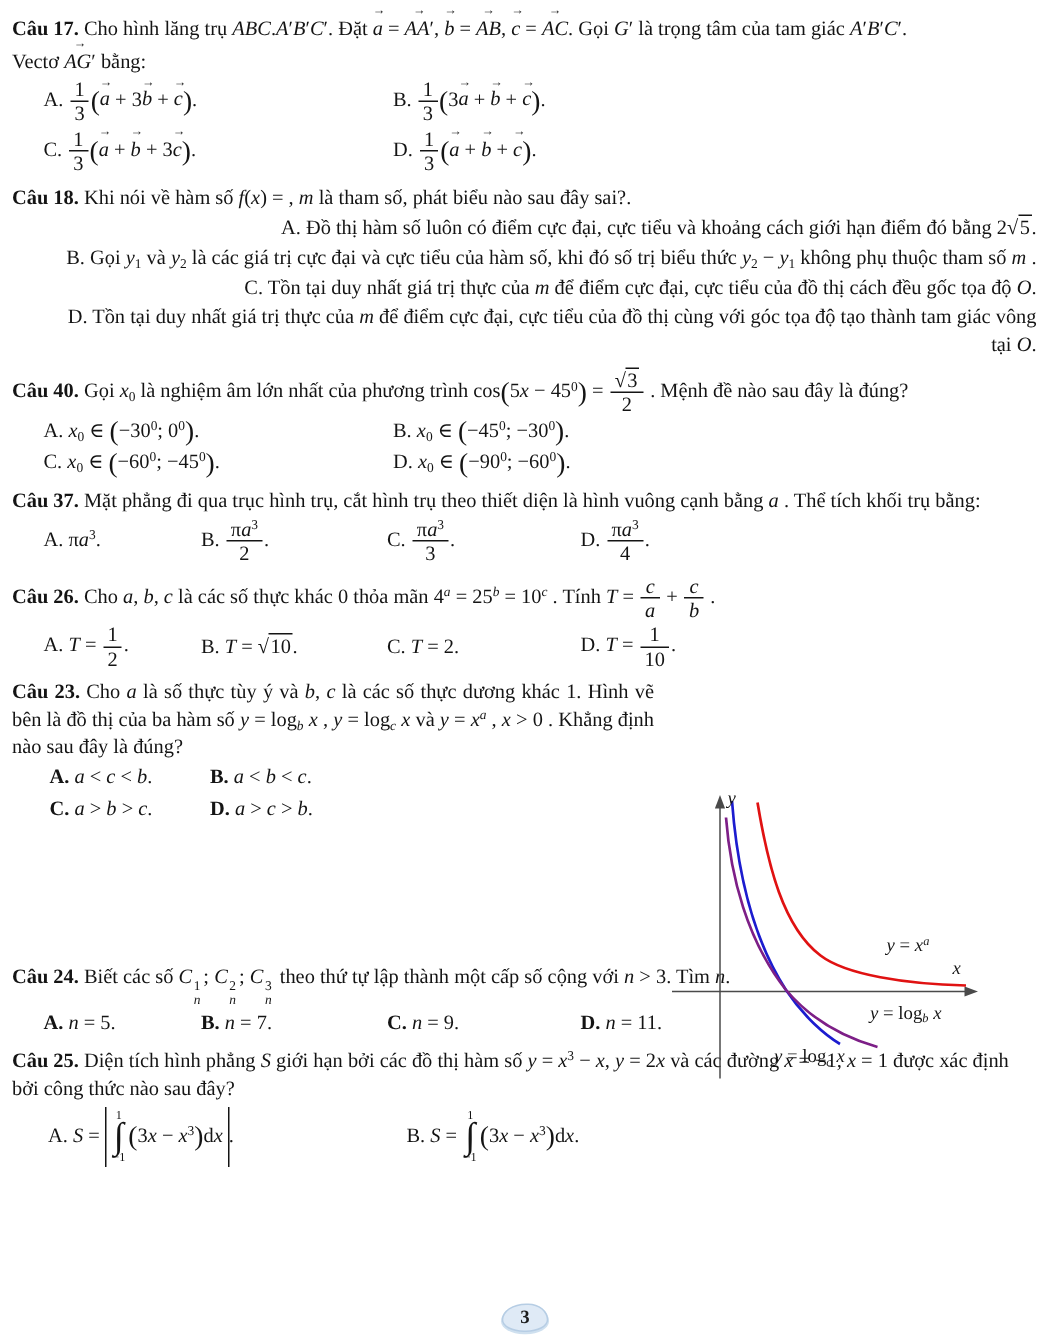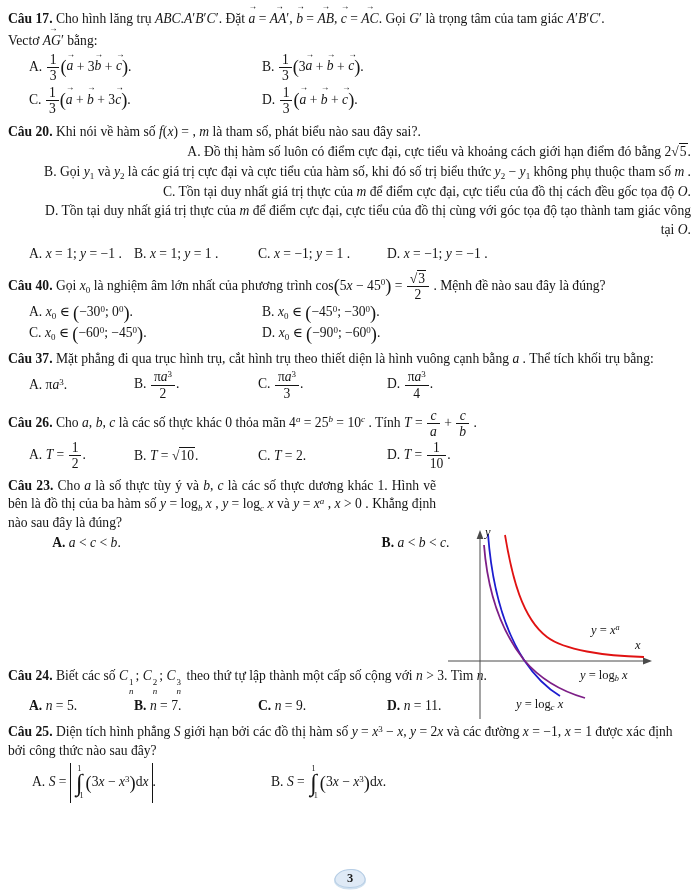--- a/index.html
+++ b/index.html
@@ -10,21 +10,21 @@
     font-size:13.6px;line-height:1.38;
     padding:7px 9px 0 8px;
   }
   b{font-weight:bold;}
   i{font-style:italic;}
   .q{margin-bottom:4px;}
   .line{padding-top:2px;}
   
   .row4{display:grid;grid-template-columns:105px 124px 129px auto;margin-left:21px;align-items:center;padding:1px 0;}
   .row2{display:grid;grid-template-columns:233px auto;margin-left:21px;align-items:center;padding:1px 0;}
-  .row2s{display:grid;grid-template-columns:107px auto;margin-left:25px;align-items:center;padding:1px 0;text-align:center;}
+  .row2s{display:grid;grid-template-columns:107px auto;margin-left:25px;align-items:center;padding:1px 0;}
   .row2i{display:grid;grid-template-columns:239px auto;margin-left:24px;align-items:center;padding:2px 0;}
   .optp{margin-left:28px;padding-top:1px;text-align:right;}
   
   sup{font-size:0.66em;vertical-align:0.5em;line-height:0;}
   sub{font-size:0.66em;vertical-align:-0.3em;line-height:0;}
   .fr{display:inline-block;text-align:center;vertical-align:middle;line-height:1.12;padding:0 1px;}
   .fr .n{display:block;border-bottom:1px solid #141414;padding:0 3px 0;}
   .fr .d{display:block;padding:0 3px;}
   .vec{position:relative;display:inline-block;padding-top:1px;}
   .vec::after{content:"\2192";position:absolute;left:0;right:0;top:-0.78em;font-size:0.62em;text-align:center;line-height:1;}
@@ -63,34 +63,28 @@
       <div>A. <span class="fr"><span class="n">1</span><span class="d">3</span></span><span class="bp">(</span><span class="vec"><i>a</i></span> + 3<span class="vec"><i>b</i></span> + <span class="vec"><i>c</i></span><span class="bp">)</span>.</div>
       <div>B. <span class="fr"><span class="n">1</span><span class="d">3</span></span><span class="bp">(</span>3<span class="vec"><i>a</i></span> + <span class="vec"><i>b</i></span> + <span class="vec"><i>c</i></span><span class="bp">)</span>.</div>
     </div>
     <div class="row2">
       <div>C. <span class="fr"><span class="n">1</span><span class="d">3</span></span><span class="bp">(</span><span class="vec"><i>a</i></span> + <span class="vec"><i>b</i></span> + 3<span class="vec"><i>c</i></span><span class="bp">)</span>.</div>
       <div>D. <span class="fr"><span class="n">1</span><span class="d">3</span></span><span class="bp">(</span><span class="vec"><i>a</i></span> + <span class="vec"><i>b</i></span> + <span class="vec"><i>c</i></span><span class="bp">)</span>.</div>
     </div>
   </div>
 
   <div class="q">
-    <div class="line"><b>Câu 20.</b> Khi nói về hàm số <i>f</i>(<i>x</i>) =  ,  <i>m</i> là tham số, phát biểu nào sau đây sai?.</div>
+    <div class="line"><b>Câu 18.</b> Khi nói về hàm số <i>f</i>(<i>x</i>) =  ,  <i>m</i> là tham số, phát biểu nào sau đây sai?.</div>
     <div class="optp">A. Đồ thị hàm số luôn có điểm cực đại, cực tiểu và khoảng cách giới hạn điểm đó bằng 2<span class="sq">√<span class="ovl">5</span></span>.</div>
     <div class="optp">B. Gọi <i>y</i><sub>1</sub> và <i>y</i><sub>2</sub> là các giá trị cực đại và cực tiểu của hàm số, khi đó số trị biểu thức  <i>y</i><sub>2</sub> − <i>y</i><sub>1</sub> không phụ thuộc tham số <i>m</i> .</div>
     <div class="optp">C. Tồn tại duy nhất giá trị thực của <i>m</i> để  điểm cực đại, cực tiểu của đồ thị cách đều gốc tọa độ <i>O</i>.</div>
     <div class="optp">D. Tồn tại duy nhất  giá trị thực của <i>m</i> để điểm cực đại, cực tiểu của đồ thị cùng với góc tọa độ tạo thành tam giác vông tại <i>O</i>.</div>
   </div>
 
   <div class="q">
-    <div class="row4">
-      <div>A. <i>x</i> = 1; <i>y</i> = −1 .</div>
-      <div>B. <i>x</i> = 1; <i>y</i> = 1 .</div>
-      <div>C. <i>x</i> = −1; <i>y</i> = 1 .</div>
-      <div>D. <i>x</i> = −1; <i>y</i> = −1 .</div>
-    </div>
   </div>
 
   <div class="q">
     <div class="line"><b>Câu 40.</b> Gọi <i>x</i><sub>0</sub> là nghiệm âm lớn nhất của phương trình cos<span class="bp">(</span>5<i>x</i> − 45<sup>0</sup><span class="bp">)</span> = <span class="fr"><span class="n"><span class="sq">√<span class="ovl">3</span></span></span><span class="d">2</span></span> . Mệnh đề nào sau đây là đúng?</div>
     <div class="row2">
       <div>A. <i>x</i><sub>0</sub> ∈ <span class="bp">(</span>−30<sup>0</sup>; 0<sup>0</sup><span class="bp">)</span>.</div>
       <div>B. <i>x</i><sub>0</sub> ∈ <span class="bp">(</span>−45<sup>0</sup>; −30<sup>0</sup><span class="bp">)</span>.</div>
     </div>
     <div class="row2">
       <div>C. <i>x</i><sub>0</sub> ∈ <span class="bp">(</span>−60<sup>0</sup>; −45<sup>0</sup><span class="bp">)</span>.</div>
@@ -116,20 +110,24 @@
       <div>C. <i>T</i> = 2.</div>
       <div>D. <i>T</i> = <span class="fr"><span class="n">1</span><span class="d">10</span></span>.</div>
     </div>
   </div>
 
   <div class="q q23">
     <div class="q23text"><b>Câu 23.</b> Cho <i>a</i> là số thực tùy ý và <i>b</i>, <i>c</i> là các số thực dương khác 1. Hình vẽ bên là đồ thị của ba hàm số  <i>y</i> = log<sub><i>b</i></sub> <i>x</i> ,  <i>y</i> = log<sub><i>c</i></sub> <i>x</i>  và <i>y</i> = <i>x</i><sup><i>a</i></sup> , <i>x</i> &gt; 0 .  Khẳng định nào sau đây là đúng?</div>
     <div class="row2s">
       <div><b>A.</b> <i>a</i> &lt; <i>c</i> &lt; <i>b</i>.</div>
       <div><b>B.</b> <i>a</i> &lt; <i>b</i> &lt; <i>c</i>.</div>
+    </div>
+    <div class="row2s">
+      <div><b>C.</b> <i>a</i> &gt; <i>b</i> &gt; <i>c</i>.</div>
+      <div><b>D.</b> <i>a</i> &gt; <i>c</i> &gt; <i>b</i>.</div>
     </div>
   </div>
 
   <div class="graph">
     <svg width="214" height="200" viewBox="0 0 214 200">
       <line x1="4" y1="132" x2="201" y2="132" stroke-width="1" stroke="#4a4a4a"></line>
       <polygon points="208,132 199,128.6 199,135.4" fill="#4a4a4a"></polygon>
       <line x1="36" y1="190" x2="36" y2="8" stroke-width="1" stroke="#4a4a4a"></line>
       <polygon points="36,1 32.6,10 39.4,10" fill="#4a4a4a"></polygon>
       <path d="M61,6 C68,48 78,89 103,108 C120,121 160,127 200,128" fill="none" stroke-width="1.8" stroke="#e01212"></path>

